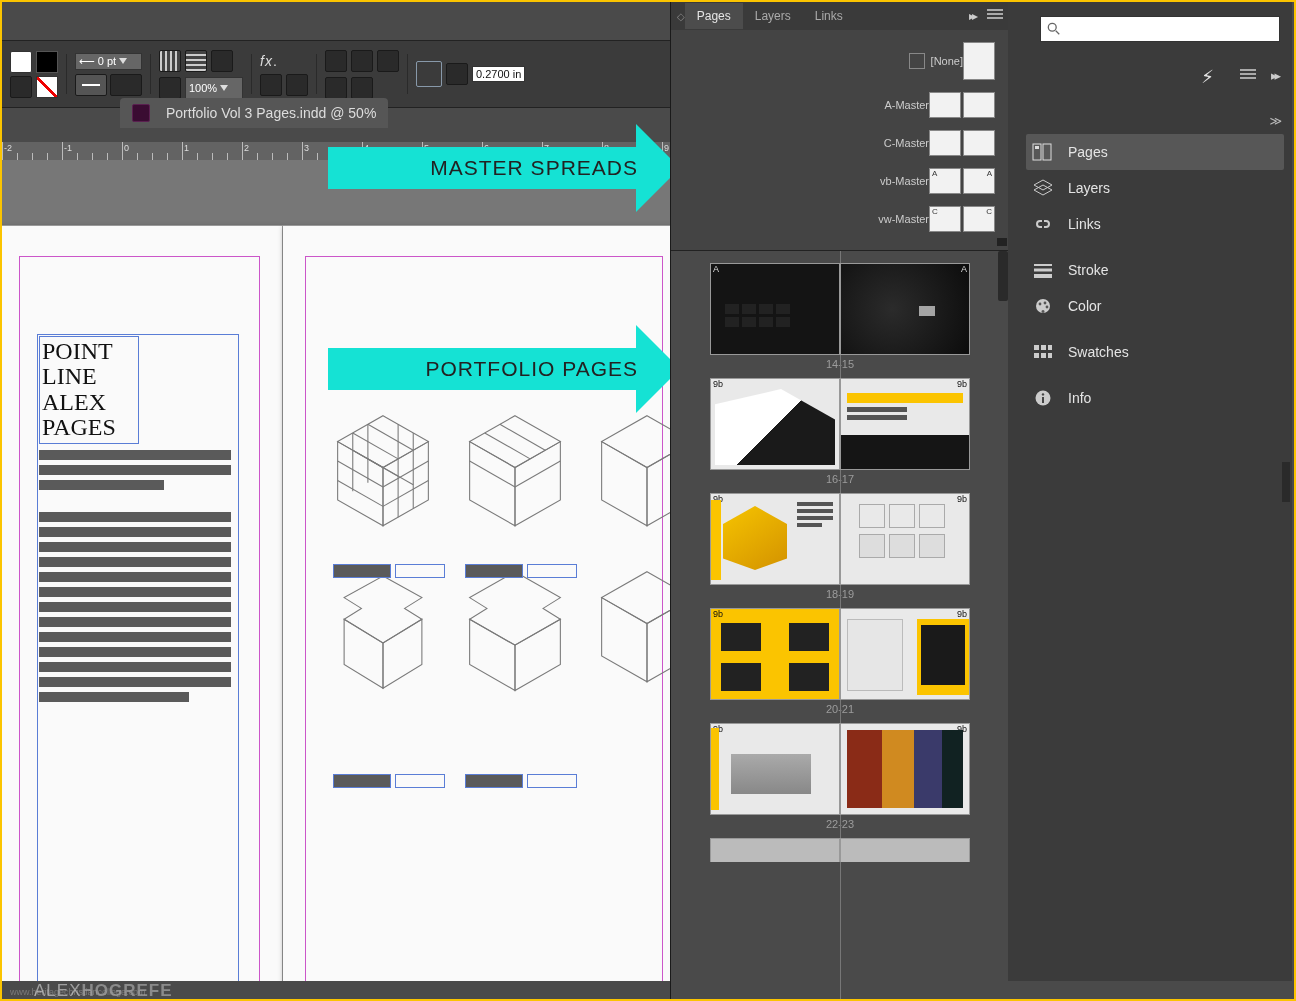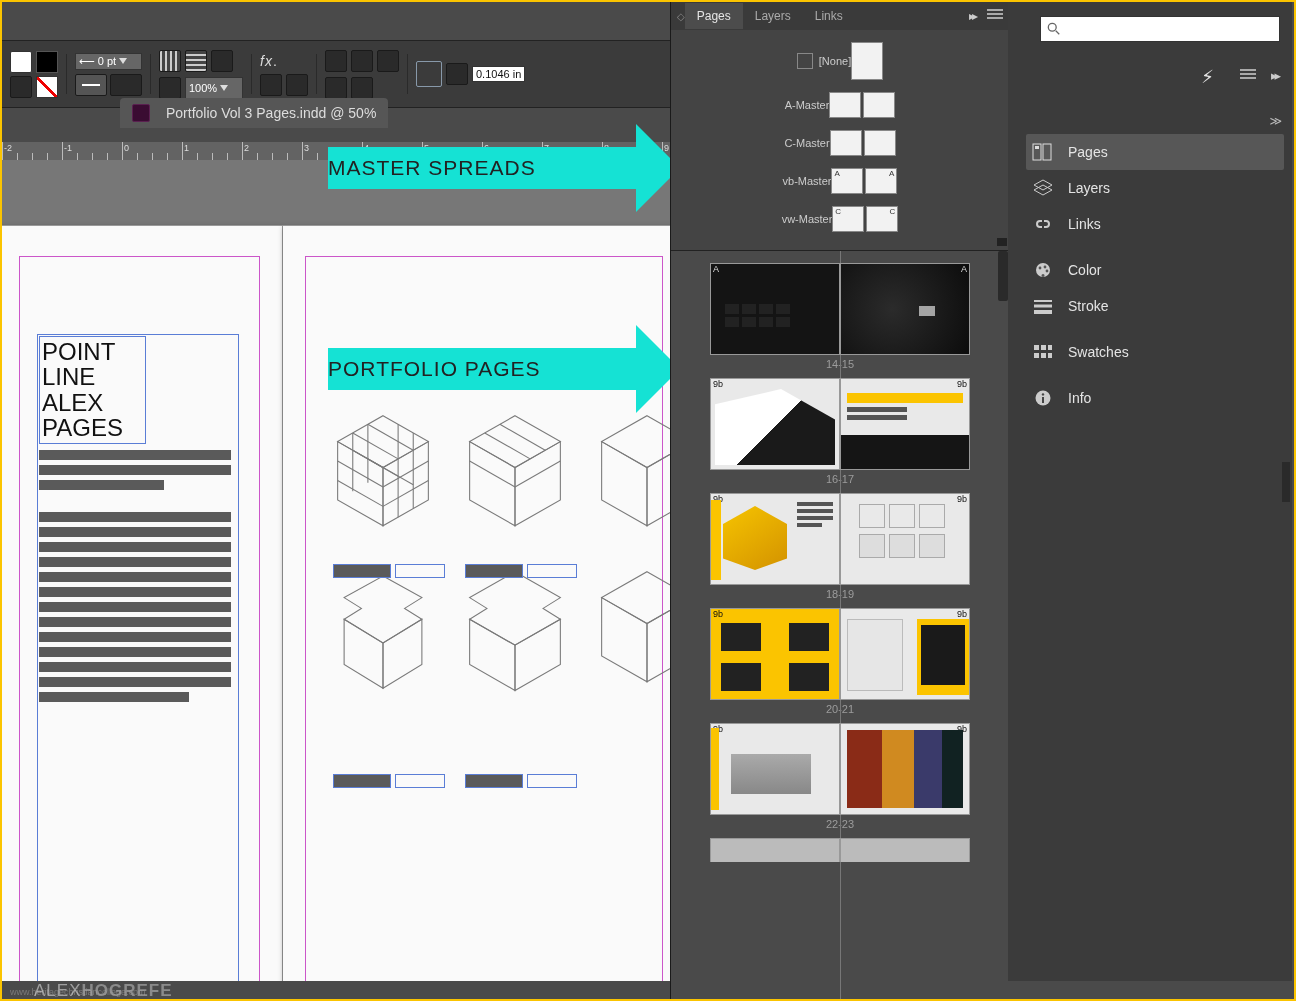--- a/index.html
+++ b/index.html
@@ -51,47 +51,47 @@
   
   .work{position:absolute;left:0;top:158px;width:668px;bottom:18px;background:#777;overflow:hidden}
   .yellowside{position:absolute;left:-20px;top:95px;width:60px;height:620px;background:linear-gradient(180deg,#ffe177,#f9b500 50%,#f3d24a);opacity:.9}
   .spread{position:absolute;left:-6px;top:65px;width:690px;height:825px;display:flex}
   .page{width:285px;height:795px;background:var(--docbg);border:1px solid #999;position:relative;box-shadow:0 2px 5px rgba(0,0,0,.3)}
   .page.left{margin-right:0}
   .page.right{flex:1;border-left:none}
   .margin{position:absolute;inset:30px 22px 30px 22px;border:1px solid var(--guide2)}
   .guidebox{position:absolute;border:1px solid var(--guide)}
 
-  .words{position:absolute;left:42px;top:110px;font-family:Liberation Sans, sans-serif;font-size:24px;color:#111;line-height:1.06;border:1px solid var(--guide);padding:2px 22px 2px 2px}
+  .words{position:absolute;left:42px;top:110px;font-family:Liberation Serif, serif;font-size:24px;color:#111;line-height:1.06;border:1px solid var(--guide);padding:2px 22px 2px 2px}
   .bars{position:absolute;left:42px;top:224px;width:192px}
   .bars div{height:10px;background:#5a5a5a;margin-bottom:5px}
   .bars div.short{width:65%}
   .bars div.gap{background:transparent;height:12px}
 
   .cubegrid{position:absolute;left:46px;top:182px;display:grid;grid-template-columns:repeat(3,108px);grid-gap:24px 24px}
   .cube{width:108px;height:132px}
   .cube svg{width:100%;height:100%}
   .cap{position:absolute;width:56px;height:12px;background:#5a5a5a;border:1px solid var(--guide)}
   .cap2{border:1px solid var(--guide);background:transparent;width:48px;height:12px}
 
   
-  .arrow{position:absolute;background:var(--cyan);color:#222;font-family:"Arial Narrow",Arial;font-size:21px;letter-spacing:1px;display:flex;align-items:center;justify-content:flex-start;height:42px}
+  .arrow{position:absolute;background:var(--cyan);color:#222;font-family:"Arial Narrow",Arial;font-size:21px;letter-spacing:1px;display:flex;align-items:center;justify-content:flex-end;height:42px}
   .arrow .head{position:absolute;right:-42px;top:-23px;width:0;height:0;border-top:44px solid transparent;border-bottom:44px solid transparent;border-left:44px solid var(--cyan)}
 
   
   .pagespanel{position:absolute;left:668px;top:0;width:338px;bottom:0;background:var(--bg3);display:flex;flex-direction:column;border-left:1px solid #1a1a1a}
   .ptabs{display:flex;align-items:center;height:28px;background:#3a3a3a;font-size:12px;color:#aaa}
   .ptabs .tab{padding:6px 12px}
   .ptabs .tab.active{background:#4c4c4c;color:#e5e5e5}
   .ptabs .chev{position:absolute;right:34px;top:7px;color:#ccc;font-size:12px;letter-spacing:-3px}
   .ptabs .menu{position:absolute;right:6px;top:7px;width:16px;height:12px}
   .ptabs .menu span{display:block;height:2px;background:#aaa;margin-bottom:2px}
 
   .masters{background:#444;padding:6px 0 4px 0;border-bottom:1px solid #222}
-  .mrow{display:flex;align-items:center;justify-content:center;padding:6px 14px;color:#ccc;font-size:11px}
+  .mrow{display:flex;align-items:center;justify-content:flex-end;padding:6px 14px;color:#ccc;font-size:11px}
   .mthumb{display:flex;gap:2px}
   .mthumb .pg{width:30px;height:24px;background:#f2f2f2;border:1px solid #888;position:relative;font-size:8px;color:#333}
   .mthumb .pg .lab{position:absolute;top:0;font-size:8px}
   .mthumb .single{width:30px;height:36px}
 
   .divline{position:relative;height:8px}
   .divline .sb{position:absolute;right:2px;top:0;width:10px;height:8px;background:#222}
 
   .pageslist{flex:1;overflow:hidden;background:#4a4a4a;padding:4px 0;position:relative}
   .pageslist .vscroll{position:absolute;right:1px;top:0;width:10px;height:50px;background:#2a2a2a;border-radius:2px}
@@ -190,21 +190,21 @@
       <div style="display:flex;gap:4px">
         <div class="tool"></div>
         <div class="tool"></div>
       </div>
     </div>
     <div class="sep"></div>
     <div style="display:flex;align-items:center;gap:4px">
       <div class="tool" style="width:24px;height:24px;border:1px solid #89a;background:#3b3b3b"></div>
       <div class="tool"></div>
       <div class="num" style="background:#fff;color:#111">
-          <span>0.1046 in</span>
+          <span>0.2700 in</span>
         </div>
     </div>
   </div>
 
   <div class="doctab">
     <div class="idicon"></div>
     <span>Portfolio Vol 3 Pages.indd @ 50%</span>
   </div>
 
   <div class="ruler-h">
@@ -608,38 +608,38 @@
             <svg width="22" height="18" viewBox="0 0 22 18">
               <path d="M4 9a4 4 0 0 1 4-4h2v2H8a2 2 0 1 0 0 4h2v2H8a4 4 0 0 1-4-4zm8-4h2a4 4 0 0 1 0 8h-2v-2h2a2 2 0 1 0 0-4h-2z" fill="#ccc"></path>
             </svg>
           </span>
         <span>Links</span>
       </div>
       <div class="psep"></div>
       <div class="prow">
         <span class="icon">
             <svg width="22" height="18" viewBox="0 0 22 18">
+              <line x1="2" y1="4" x2="20" y2="4" stroke="#ccc" stroke-width="2"></line>
+              <line x1="2" y1="9" x2="20" y2="9" stroke="#ccc" stroke-width="3"></line>
+              <line x1="2" y1="15" x2="20" y2="15" stroke="#ccc" stroke-width="4"></line>
+            </svg>
+          </span>
+        <span>Stroke</span>
+      </div>
+      <div class="prow">
+        <span class="icon">
+            <svg width="22" height="18" viewBox="0 0 22 18">
               <circle cx="11" cy="9" r="7" fill="#ccc"></circle>
               <circle cx="8" cy="7" r="1.4" fill="#555"></circle>
               <circle cx="13" cy="6" r="1.4" fill="#555"></circle>
               <circle cx="15" cy="10" r="1.4" fill="#555"></circle>
               <path d="M11 16c-2 0 -2-3 0-3s2 3 0 3z" fill="#555"></path>
             </svg>
           </span>
         <span>Color</span>
-      </div>
-      <div class="prow">
-        <span class="icon">
-            <svg width="22" height="18" viewBox="0 0 22 18">
-              <line x1="2" y1="4" x2="20" y2="4" stroke="#ccc" stroke-width="2"></line>
-              <line x1="2" y1="9" x2="20" y2="9" stroke="#ccc" stroke-width="3"></line>
-              <line x1="2" y1="15" x2="20" y2="15" stroke="#ccc" stroke-width="4"></line>
-            </svg>
-          </span>
-        <span>Stroke</span>
       </div>
       <div class="psep"></div>
       <div class="prow">
         <span class="icon">
             <svg width="22" height="18" viewBox="0 0 22 18">
               <rect x="2" y="2" width="5" height="5" fill="#ccc"></rect>
               <rect x="9" y="2" width="5" height="5" fill="#ccc"></rect>
               <rect x="16" y="2" width="4" height="5" fill="#ccc"></rect>
               <rect x="2" y="10" width="5" height="5" fill="#ccc"></rect>
               <rect x="9" y="10" width="5" height="5" fill="#ccc"></rect>

